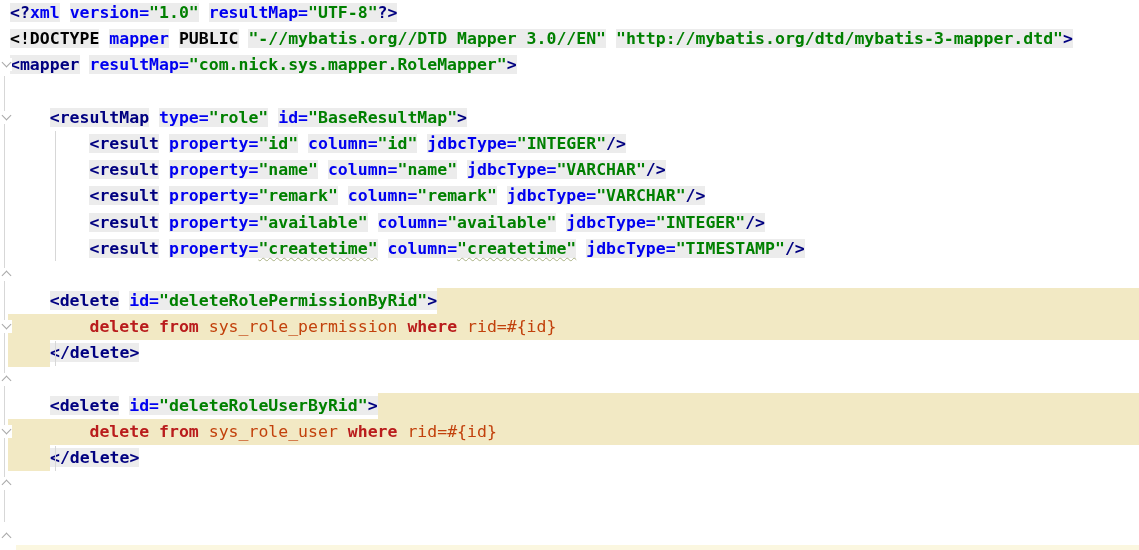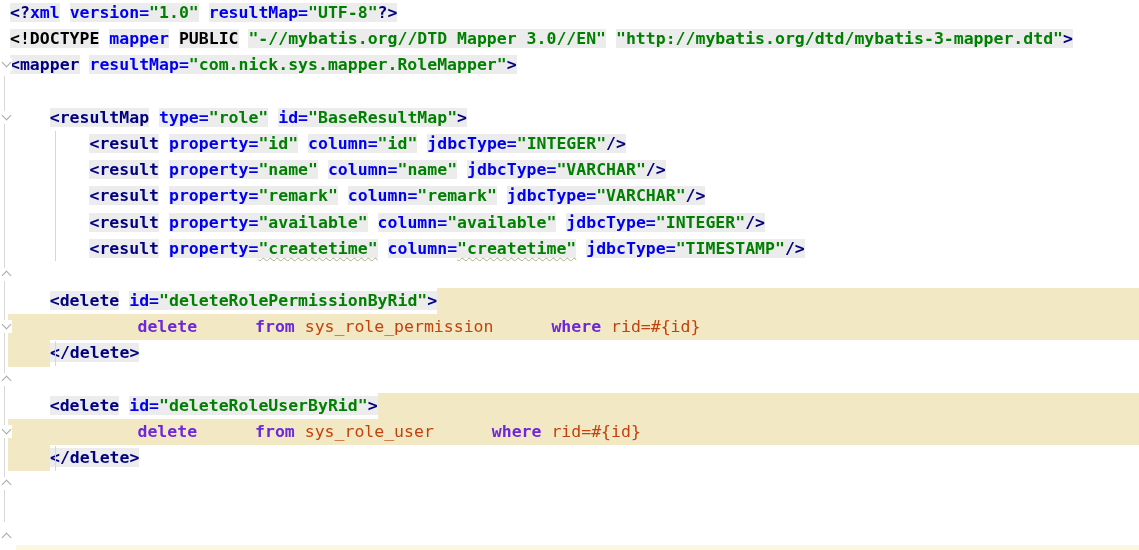--- a/index.html
+++ b/index.html
@@ -18,21 +18,21 @@
     display:flex;flex-wrap:nowrap;align-items:stretch;
     white-space:pre;
   }
   .code-text{white-space:pre;display:inline-block;}
   .k-xml,.k-sql-open{padding-left:10px;}
   .tok{background:#ececec;}
   .c-tag{color:#000080;font-weight:bold;}
   .c-att{color:#0000f0;font-weight:bold;}
   .c-str{color:#008000;font-weight:bold;}
   .c-blk{color:#000000;font-weight:bold;}
-  .c-kw{color:#6d28d9;font-weight:bold;margin-left:48px;}
+  .c-kw{color:#b91c1c;font-weight:bold;}
   .c-pln{color:#c2410c;font-weight:normal;}
   .wavy{
     text-decoration-line:underline;
     text-decoration-style:wavy;
     text-decoration-color:#a9b184;
     text-decoration-thickness:1px;
     text-underline-offset:3px;
   }
   .sql-fill{flex:1 1 auto;}
   .sql-lead{flex:0 0 auto;margin-left:8px;width:42px;}

